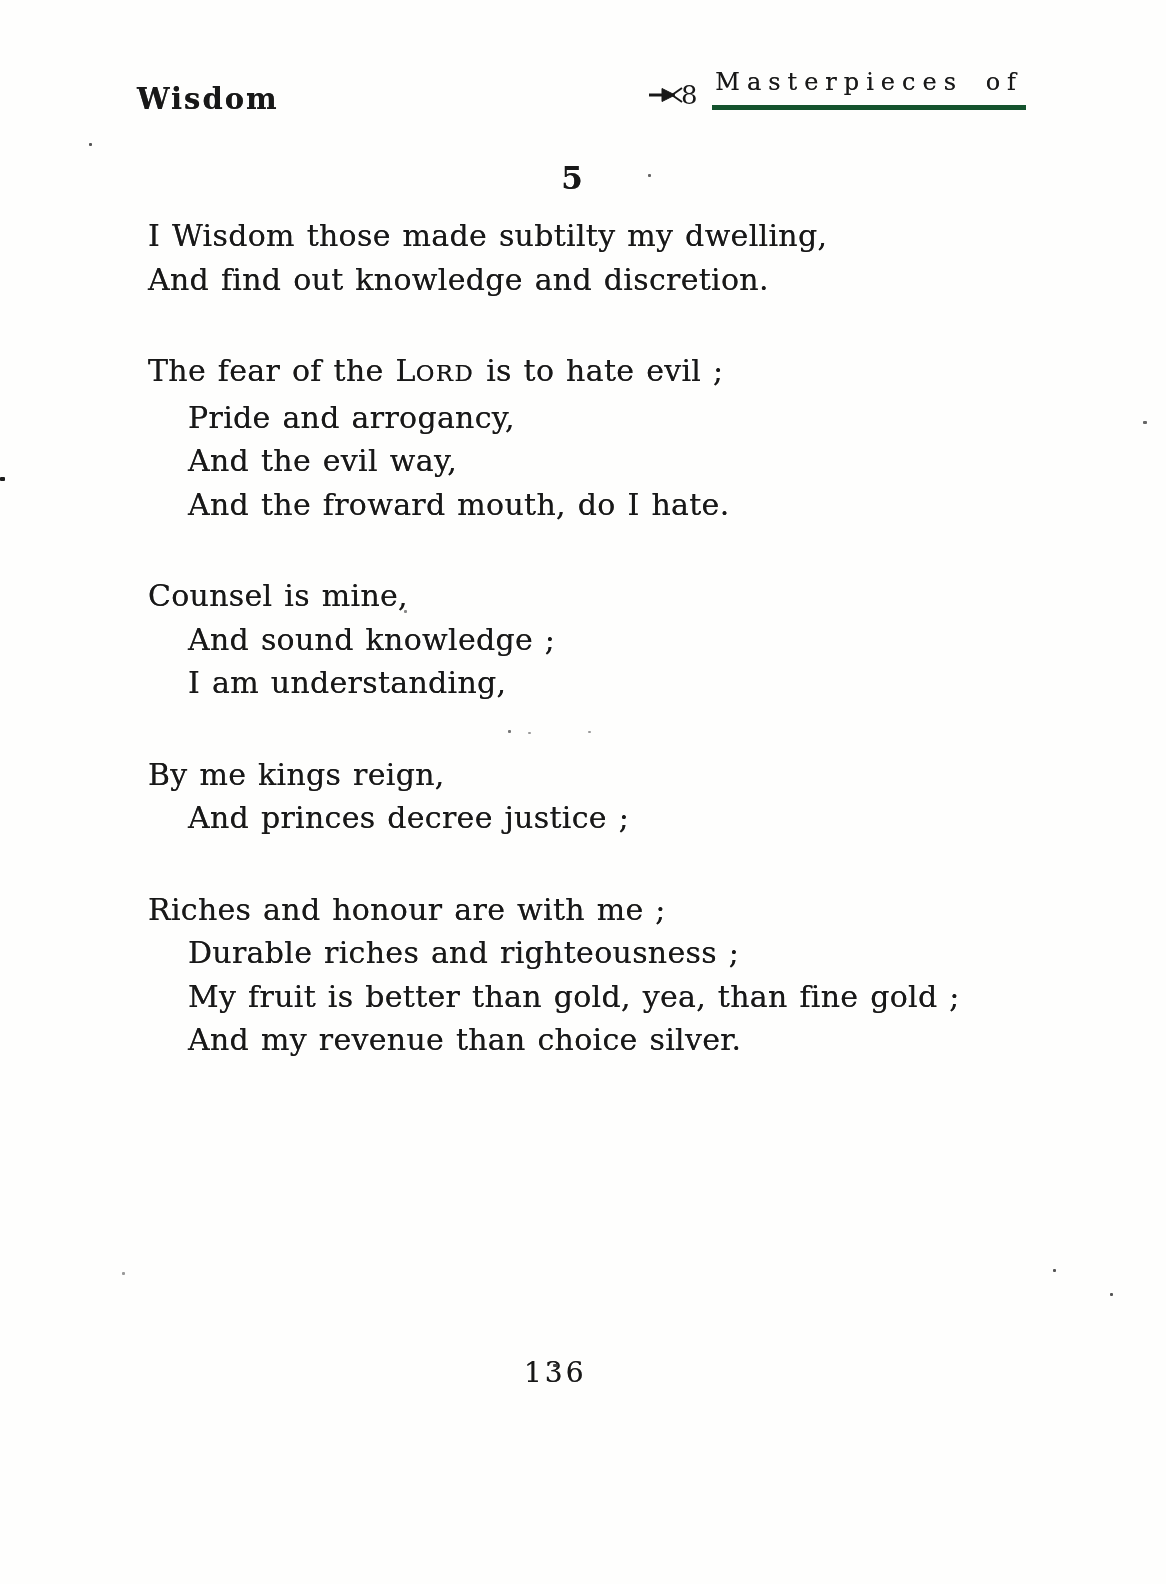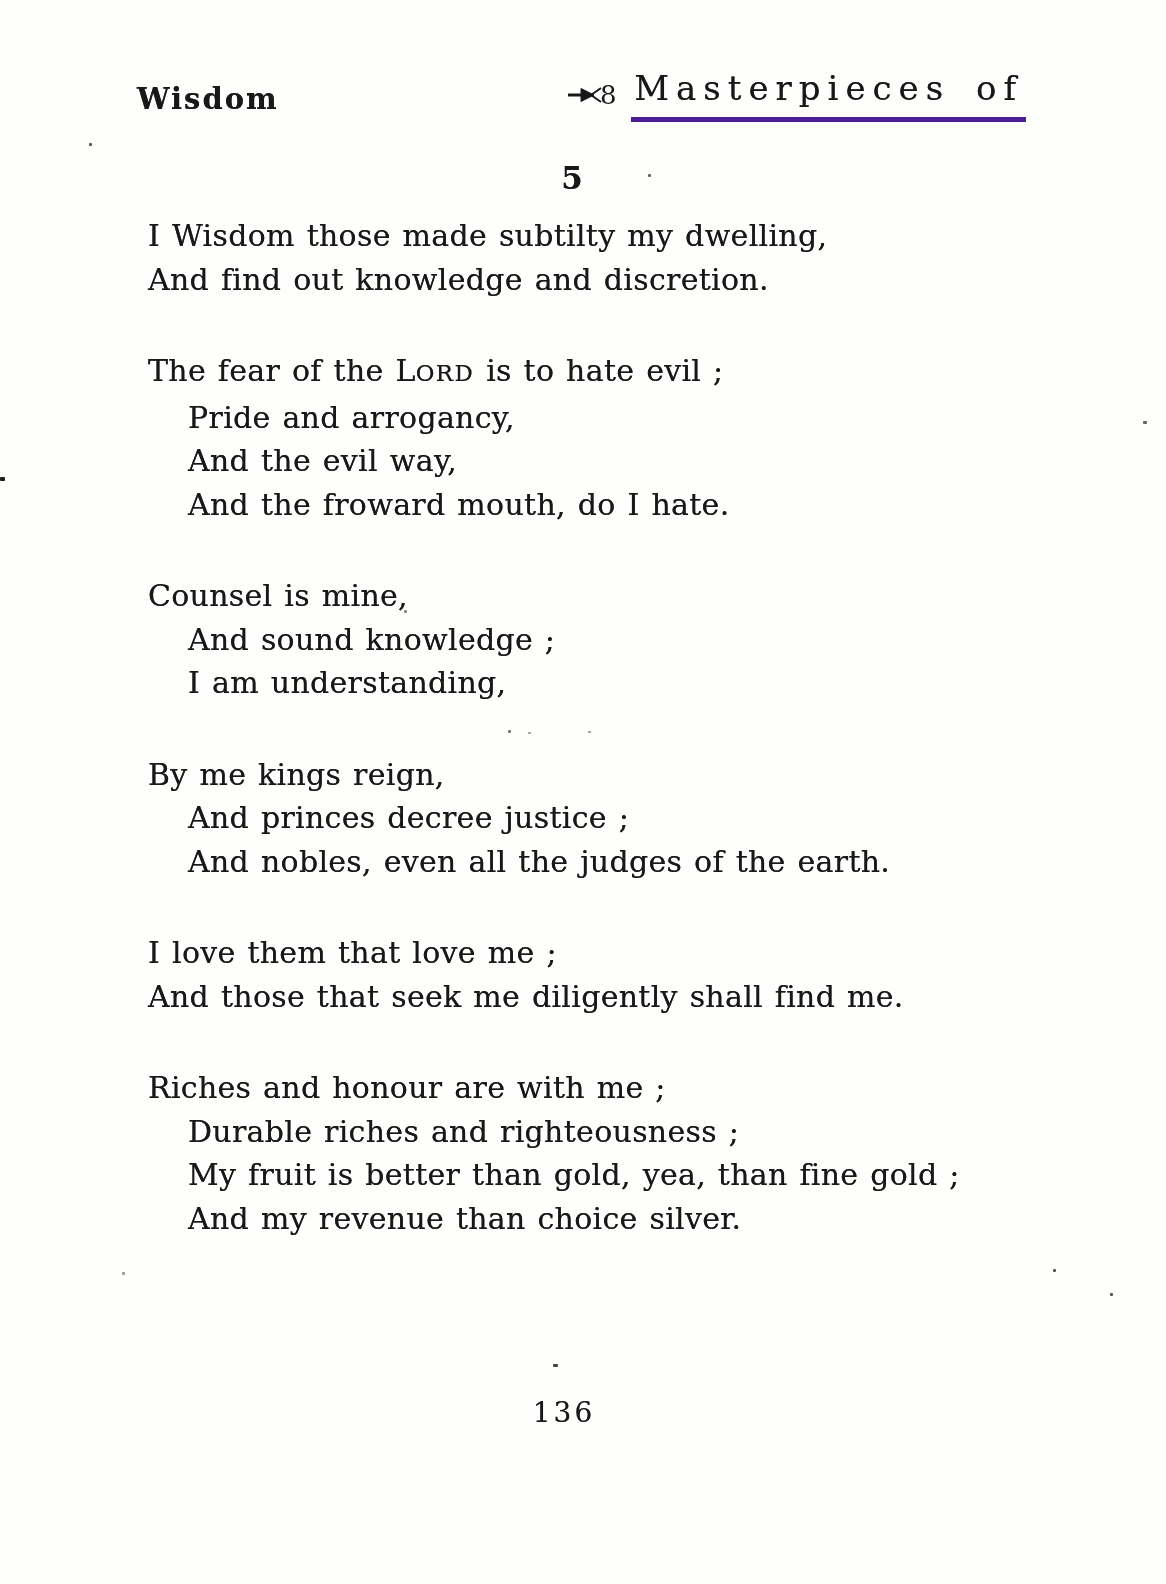--- a/index.html
+++ b/index.html
@@ -36,25 +36,25 @@
     right: 140px;
     display: flex;
     align-items: flex-start;
   }
   .ornament {
     margin-top: 12px;
     margin-right: 14px;
     flex: 0 0 auto;
   }
   .masterpieces {
-    font-size: 34px;
+    font-size: 24px;
     letter-spacing: 7px;
     word-spacing: 8px;
     padding: 0 3px 9px 3px;
-    border-bottom: 5px solid #4c1d95;
+    border-bottom: 5px solid #14532d;
     text-shadow: 0 0 0.5px rgba(0,0,0,0.6);
     white-space: nowrap;
   }
   
   .section-number {
     position: absolute;
     left: 552px;
     top: 160px;
     width: 40px;
     text-align: center;
@@ -80,23 +80,22 @@
   .line.indent { padding-left: 40px; }
   .sc {
     font-size: 0.76em;
     letter-spacing: 1.5px;
     text-align: center;
   }
   
   .page-number {
     position: absolute;
     left: 524px;
-    top: 1396px;
+    top: 1356px;
     width: 80px;
-    text-align: center;
     font-size: 28px;
     letter-spacing: 3px;
     text-shadow: 0 0 0.5px rgba(0,0,0,0.6);
   }
   
   .speck {
     position: absolute;
     background: #444;
     border-radius: 1px;
   }
@@ -137,25 +136,20 @@
         <div class="line indent"><span>And the froward mouth, do I hate.</span></div>
       </div>
       <div class="stanza">
         <div class="line"><span>Counsel is mine,</span></div>
         <div class="line indent"><span>And sound knowledge ;</span></div>
         <div class="line indent"><span>I am understanding,</span></div>
       </div>
       <div class="stanza">
         <div class="line"><span>By me kings reign,</span></div>
         <div class="line indent"><span>And princes decree justice ;</span></div>
-        <div class="line indent"><span>And nobles, even all the judges of the earth.</span></div>
-      </div>
-      <div class="stanza">
-        <div class="line"><span>I love them that love me ;</span></div>
-        <div class="line"><span>And those that seek me diligently shall find me.</span></div>
       </div>
       <div class="stanza">
         <div class="line"><span>Riches and honour are with me ;</span></div>
         <div class="line indent"><span>Durable riches and righteousness ;</span></div>
         <div class="line indent"><span>My fruit is better than gold, yea, than fine gold ;</span></div>
         <div class="line indent"><span>And my revenue than choice silver.</span></div>
       </div>
     </div>
 
   <div class="page-number">136</div>

